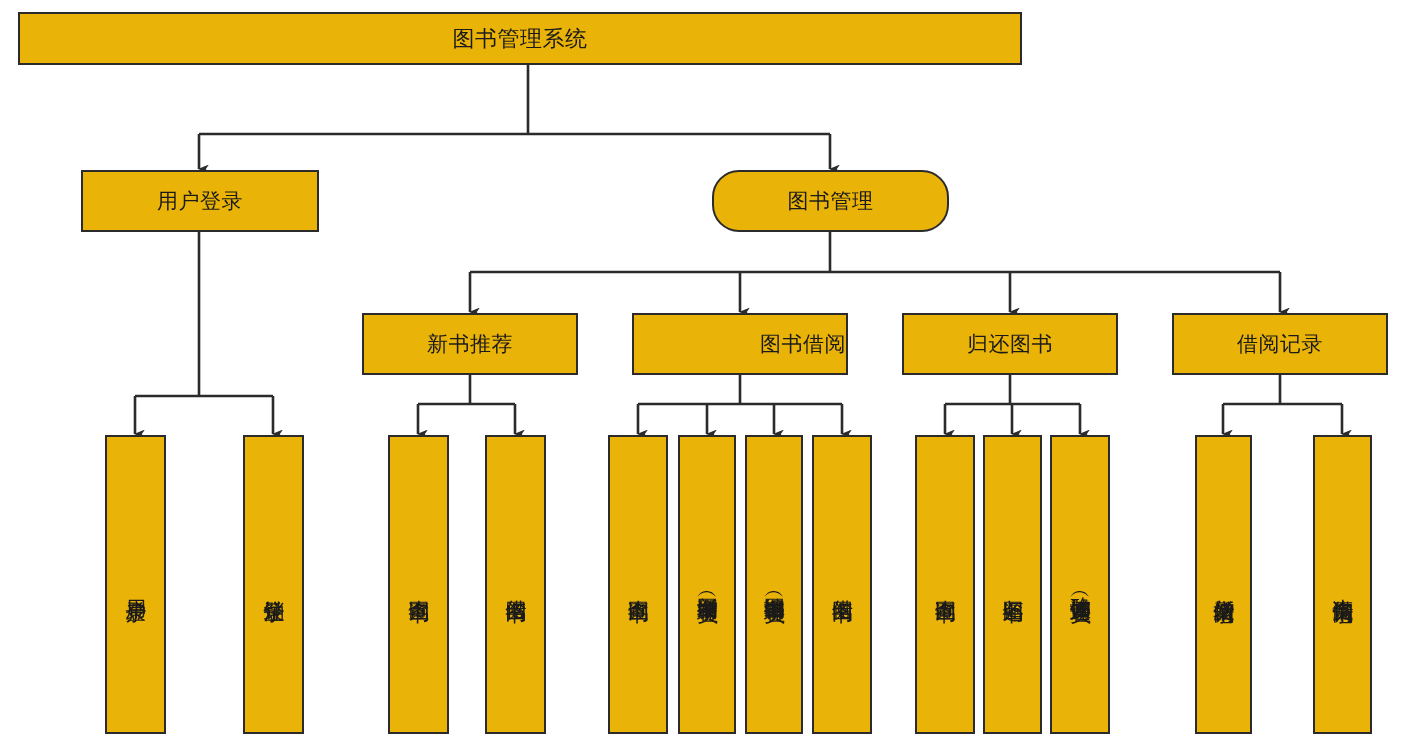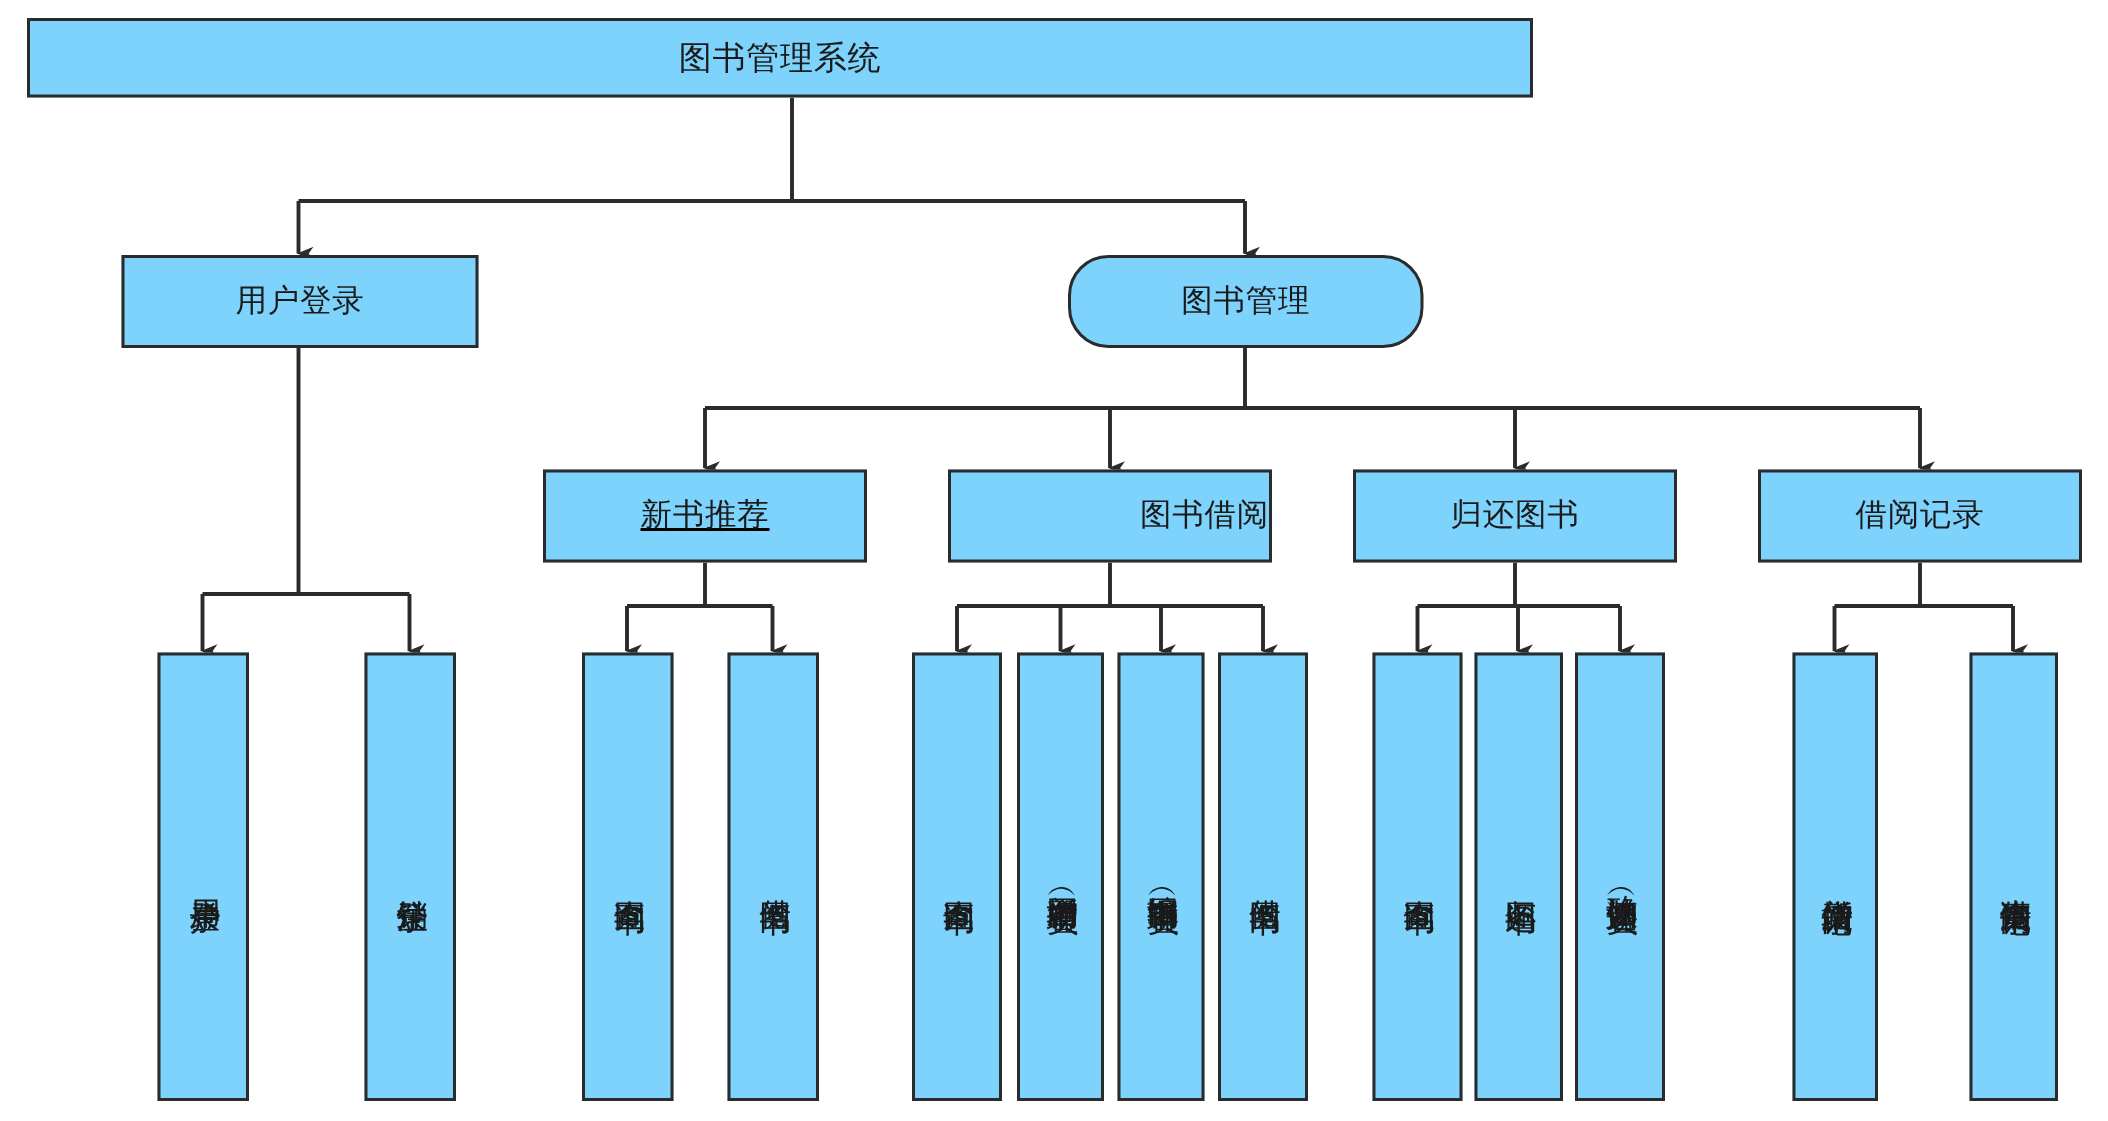--- a/index.html
+++ b/index.html
@@ -21,21 +21,21 @@
   svg.diagram-canvas {
     position: absolute;
     left: 0;
     top: 0;
     width: 1405px;
     height: 747px;
   }
   .node-box {
     position: absolute;
     box-sizing: border-box;
-    background: #7dd3fc;
+    background: #eab308;
     border: 2.5px solid #2b2b2b;
     display: flex;
     align-items: center;
     justify-content: center;
     overflow: hidden;
   }
   .node-label-h {
     font-size: 21px;
     line-height: 1.15;
     color: #1a1a1a;
@@ -115,21 +115,21 @@
   <div id="nodes-layer">
       <div class="node-box" style="left: 18px; top: 12px; width: 1004px; height: 53px;">
         <span class="node-label-h root-label">图书管理系统</span>
       </div>
       <div class="node-box" style="left: 81px; top: 170px; width: 238px; height: 62px;">
         <span class="node-label-h">用户登录</span>
       </div>
       <div class="node-box" style="left: 712px; top: 170px; width: 237px; height: 62px; border-radius: 27px;">
         <span class="node-label-h">图书管理</span>
       </div>
-      <div class="node-box" style="left: 362px; top: 313px; width: 216px; height: 62px; text-decoration: underline;">
+      <div class="node-box" style="left: 362px; top: 313px; width: 216px; height: 62px;">
         <span class="node-label-h">新书推荐</span>
       </div>
       <div class="node-box" style="left: 632px; top: 313px; width: 216px; height: 62px; justify-content: flex-end;">
         <span class="node-label-h">图书借阅</span>
       </div>
       <div class="node-box" style="left: 902px; top: 313px; width: 216px; height: 62px;">
         <span class="node-label-h">归还图书</span>
       </div>
       <div class="node-box" style="left: 1172px; top: 313px; width: 216px; height: 62px;">
         <span class="node-label-h">借阅记录</span>

